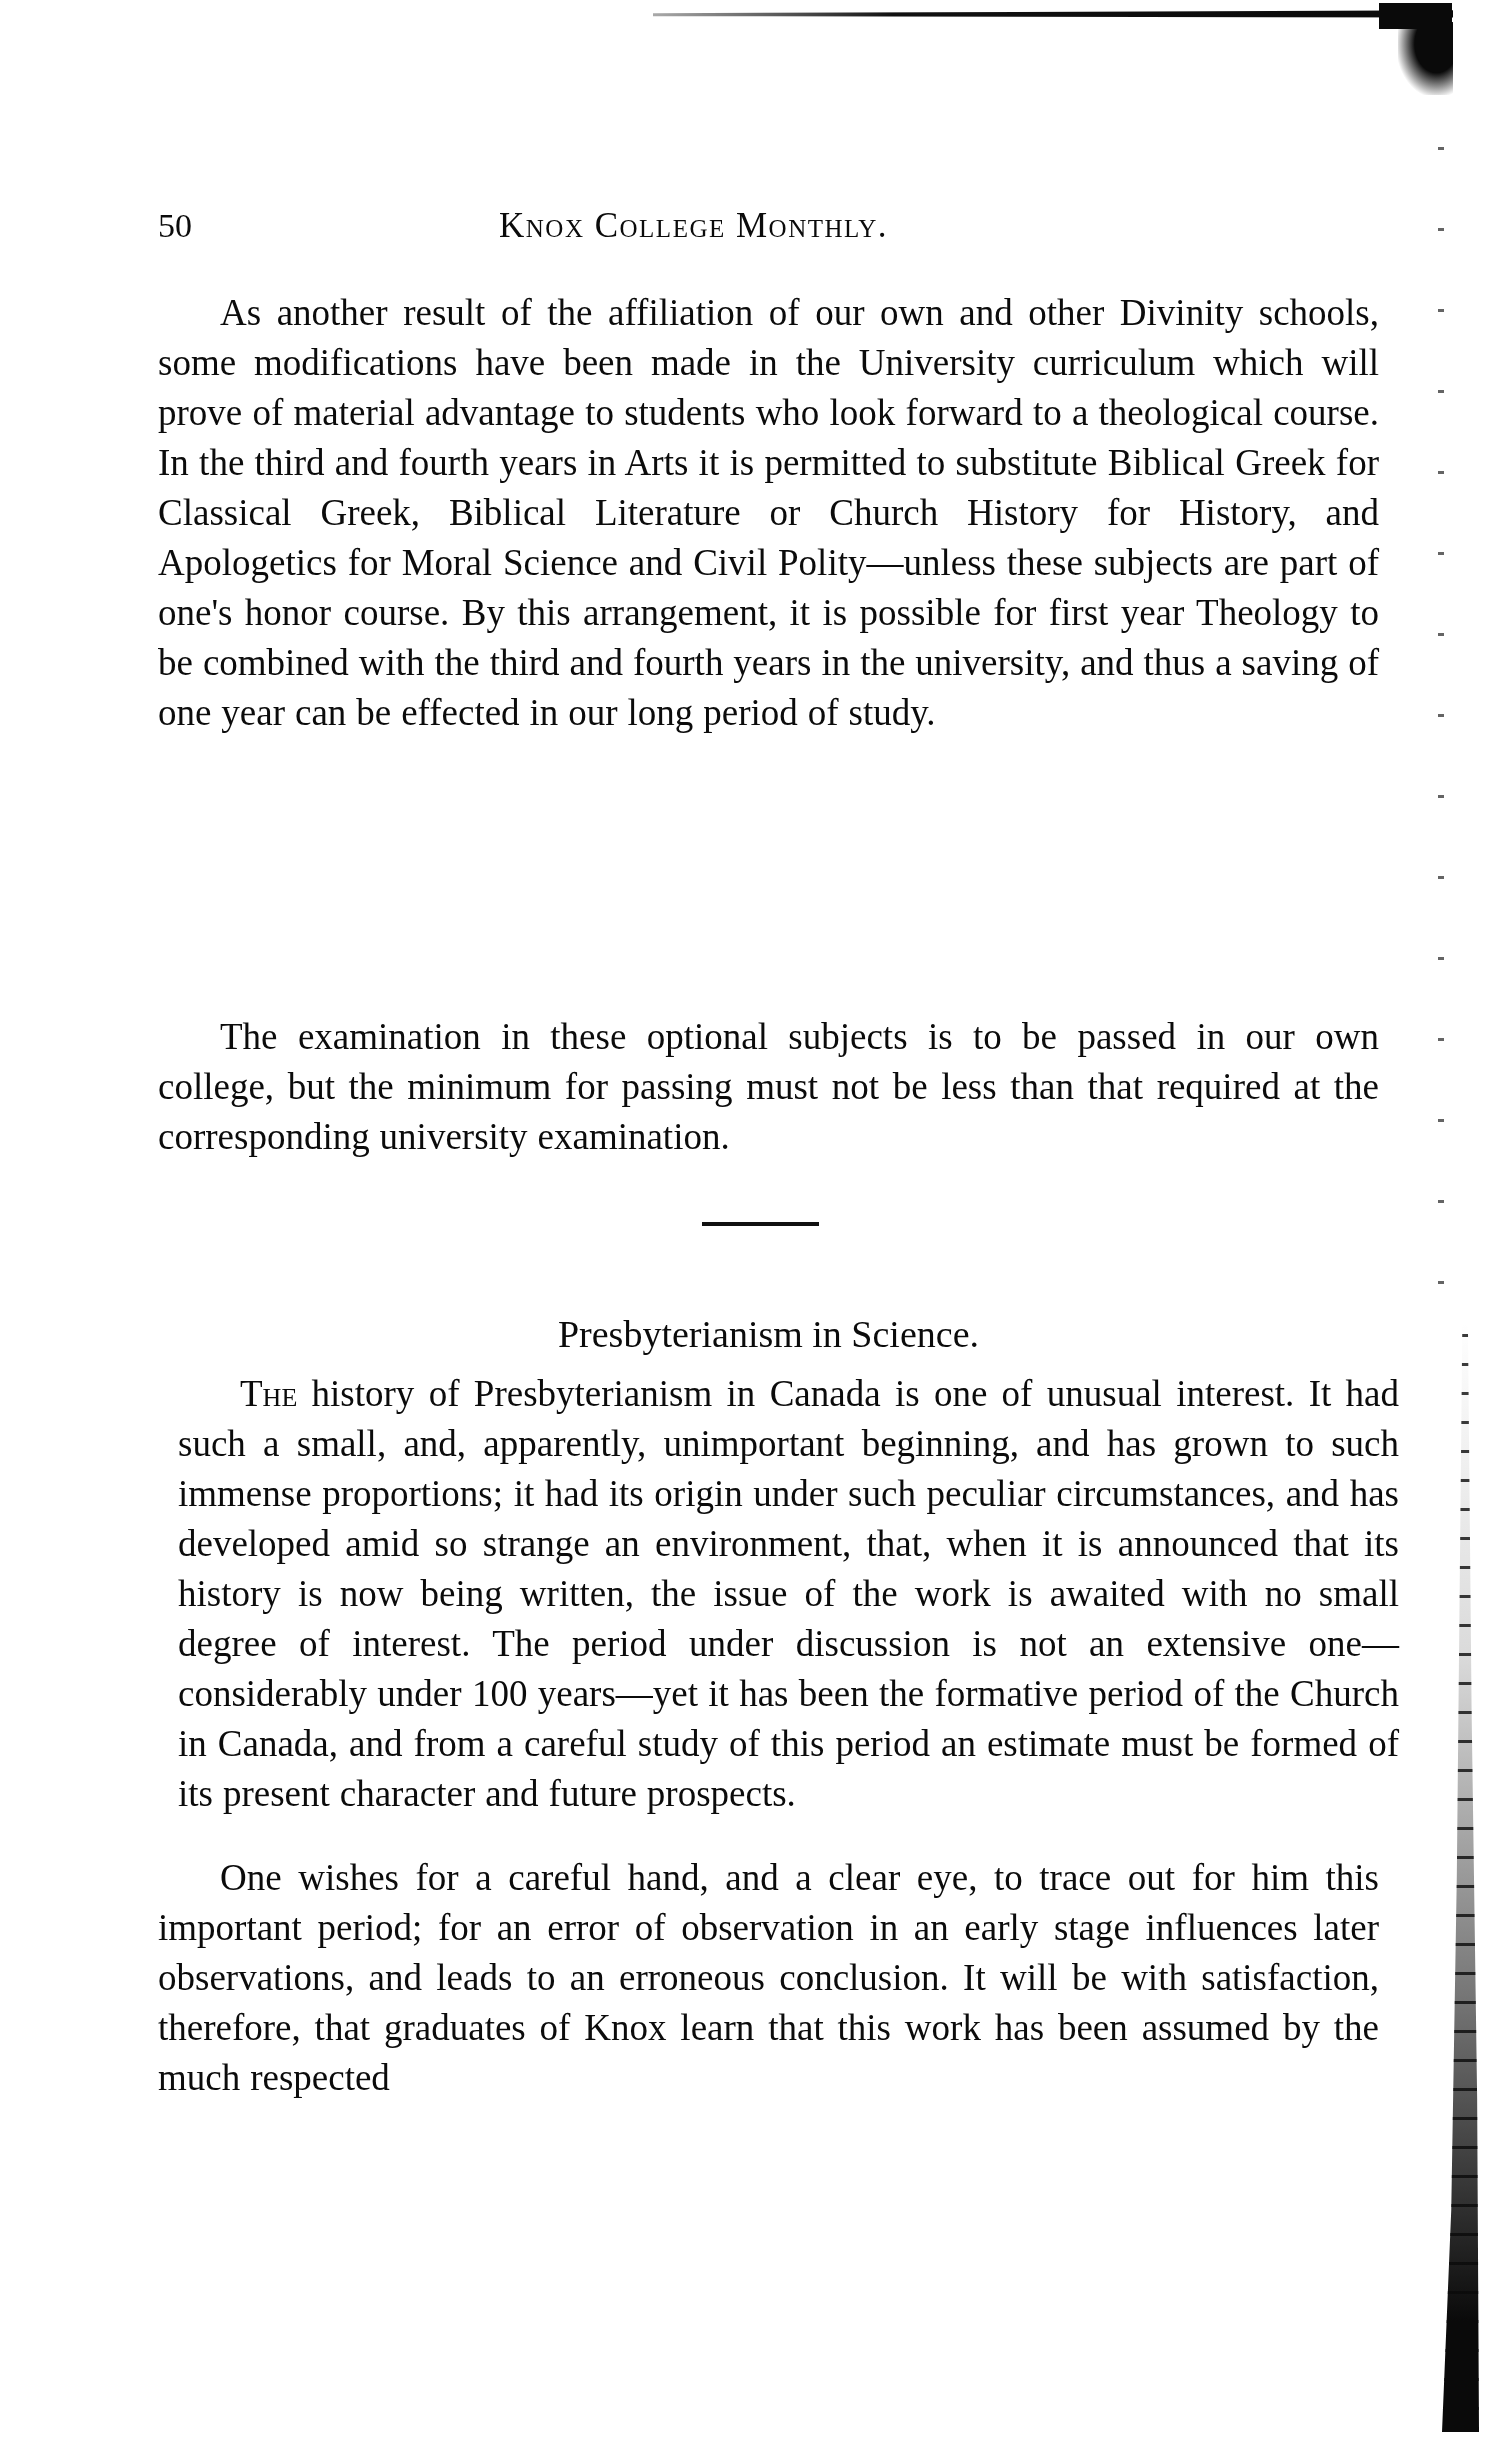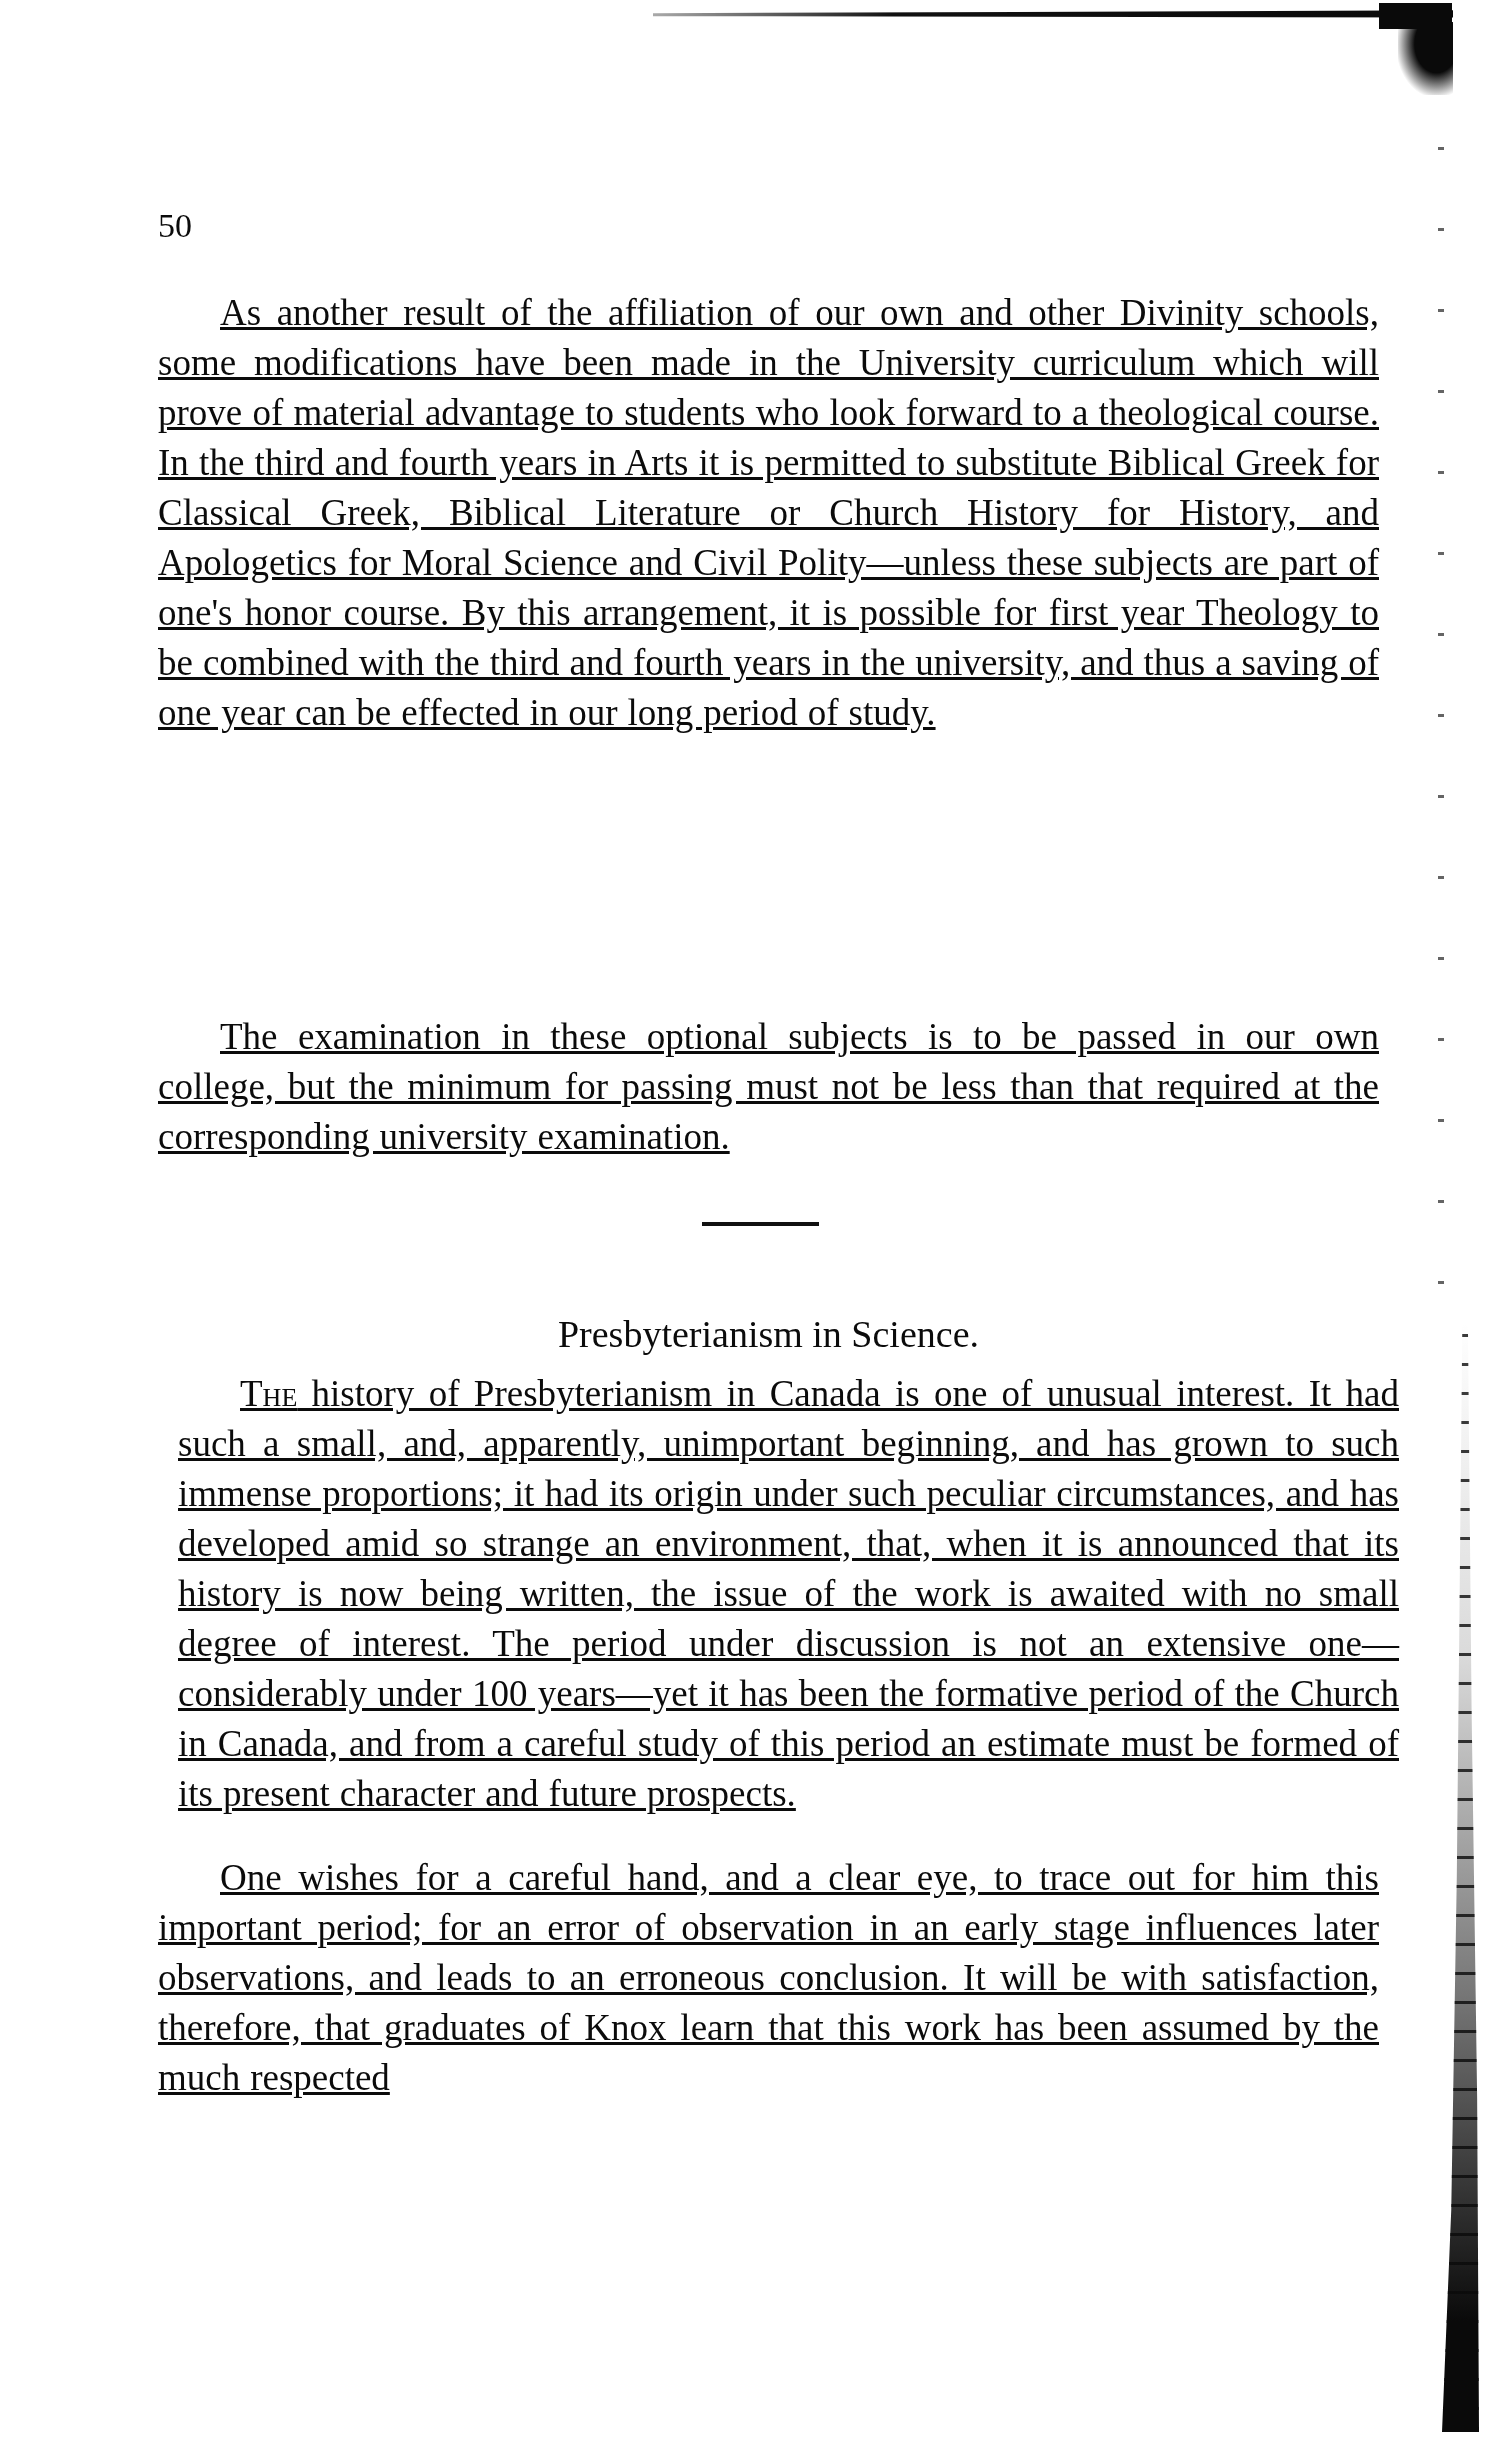--- a/index.html
+++ b/index.html
@@ -96,21 +96,21 @@
   }
   .para {
     margin: 0;
     font-size: 37px;
     line-height: 50px;
     text-align: justify;
     text-align-last: left;
     hyphens: none;
     word-spacing: 0.7px;
   }
-  .para.indent { text-indent: 62px; text-decoration: underline; }
+  .para.indent { text-indent: 62px; }
 
   .section-1 { top: 288px; }
   .section-2 { top: 1012px; }
 
   .divider {
     position: absolute;
     left: 702px;
     top: 1222px;
     width: 117px;
     height: 3.7px;
@@ -135,20 +135,21 @@
 <body>
 
 <div class="scan-edge-top"></div>
 <div class="scan-edge-top2"></div>
 <div class="scan-corner"></div>
 <div class="scan-dots"></div>
 <div class="scan-edge-right"></div>
 
 <div class="running-header">
   <span class="page-number">50</span>
+  <span class="journal-title">Knox College Monthly.</span>
 </div>
 
 <div class="column section-1">
   <p class="para indent">As another result of the affiliation of our own and other Divinity schools, some modifications have been made in the University curriculum which will prove of material advantage to students who look forward to a theological course. In the third and fourth years in Arts it is permitted to substitute Biblical Greek for Classical Greek, Biblical Literature or Church History for History, and Apologetics for Moral Science and Civil Polity—unless these subjects are part of one's honor course. By this arrangement, it is possible for first year Theology to be combined with the third and fourth years in the university, and thus a saving of one year can be effected in our long period of study.</p>
 </div>
 <div class="column section-2">
   <p class="para indent">The examination in these optional subjects is to be passed in our own college, but the minimum for passing must not be less than that required at the corresponding university examination.</p>
 </div>
 
 <div class="divider"></div>

